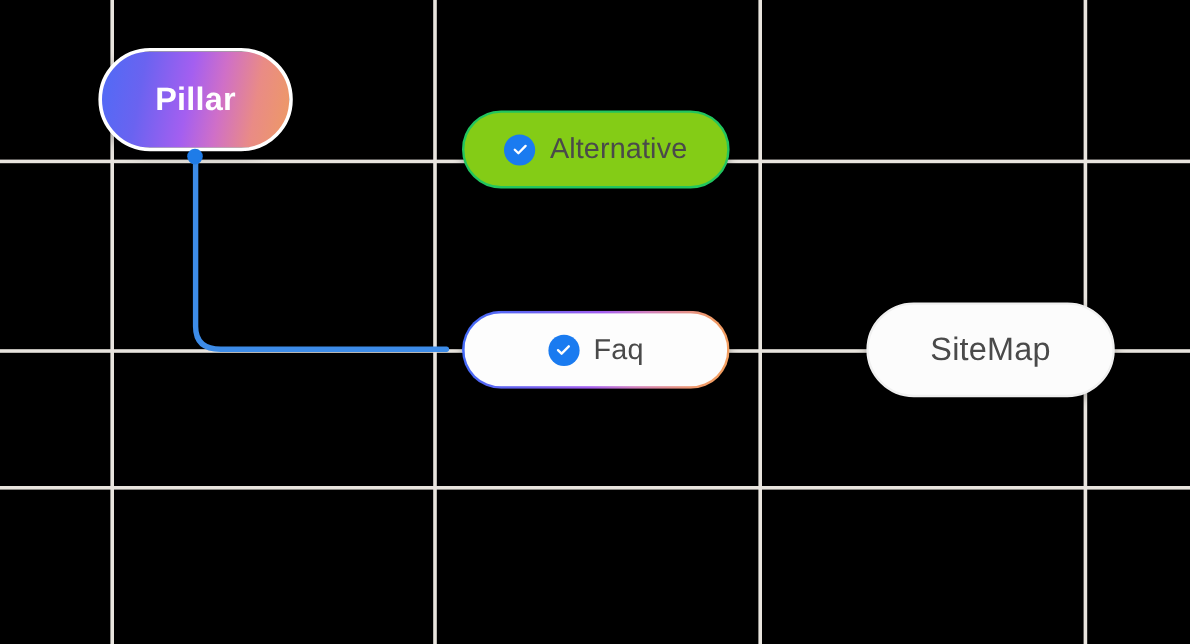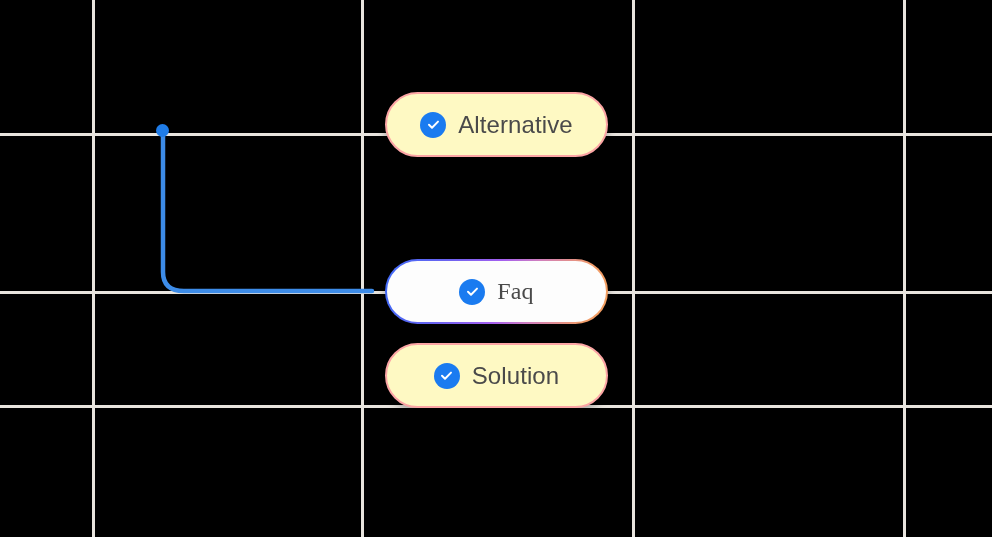--- a/index.html
+++ b/index.html
@@ -92,22 +92,22 @@
     font-size: 27px;
     font-weight: 700;
     letter-spacing: 0.2px;
   }
 
   
   .pill {
     left: 385px;
     width: 223px;
     height: 65px;
-    background: #fef9c3;
-    border: 2px solid #fca5a5;
+    background: #84cc16;
+    border: 2px solid #22c55e;
     box-shadow: 0 3px 8px rgba(0,0,0,0.30);
     gap: 12px;
   }
   .pill .node-label {
     color: #4a4a4a;
     font-size: 24px;
     font-weight: 400;
     letter-spacing: 0.1px;
   }
 
@@ -118,21 +118,20 @@
     background:
       linear-gradient(#fdfdfd, #fdfdfd) padding-box,
       linear-gradient(100deg,
         #3f6bf8 0%,
         #6a63f0 26%,
         #a45ff0 50%,
         #d07fbe 66%,
         #ef9a6b 88%,
         #f4a05e 100%) border-box;
     border: 2.5px solid transparent;
-    font-family: Liberation Serif, serif;
   }
   .pill.selected .pill-inner {
     display: flex;
     align-items: center;
     justify-content: center;
     gap: 12px;
     width: 100%;
     height: 100%;
     background: #fdfdfd;
     border-radius: 999px;
@@ -191,20 +190,23 @@
     <div class="grid-line h" style="top:133px"></div>
     <div class="grid-line h" style="top:291px"></div>
     <div class="grid-line h" style="top:405px"></div>
   </div>
 
   <svg id="edges" viewBox="0 0 992 537" width="992" height="537">
     <path d="M 163 130 L 163 272 Q 163 291 184 291 L 372 291" fill="none" stroke="#3d8ce8" stroke-width="4.5" stroke-linecap="round" stroke-linejoin="round"></path>
   </svg>
   <div class="handle-dot" style="left:156px; top:124px"></div>
 
+  <div class="node" id="node-pillar">
+    <span class="node-label">Pillar</span>
+  </div>
 
   <div class="node pill" style="top:92px">
     <span class="check-icon">
       <svg width="15" height="15" viewBox="0 0 16 16">
         <path d="M3.2 8.3 L6.4 11.4 L12.8 4.9" fill="none" stroke="#ffffff" stroke-width="2.1" stroke-linecap="round" stroke-linejoin="round"></path>
       </svg>
     </span>
     <span class="node-label">Alternative</span>
   </div>
 
@@ -213,24 +215,19 @@
     <div class="pill-inner">
       <span class="check-icon">
         <svg width="15" height="15" viewBox="0 0 16 16">
           <path d="M3.2 8.3 L6.4 11.4 L12.8 4.9" fill="none" stroke="#ffffff" stroke-width="2.1" stroke-linecap="round" stroke-linejoin="round"></path>
         </svg>
       </span>
       <span class="node-label">Faq</span>
     </div>
   </div>
 
-  <div class="node pill" style="top:343px">
-    <span class="check-icon">
-      <svg width="15" height="15" viewBox="0 0 16 16">
-        <path d="M3.2 8.3 L6.4 11.4 L12.8 4.9" fill="none" stroke="#ffffff" stroke-width="2.1" stroke-linecap="round" stroke-linejoin="round"></path>
-      </svg>
-    </span>
-    <span class="node-label">Solution</span>
-  </div>
-
-
+
+
+  <div class="node" id="node-sitemap">
+    <span class="node-label">SiteMap</span>
+  </div>
 
 </div>
 
 </body></html>

